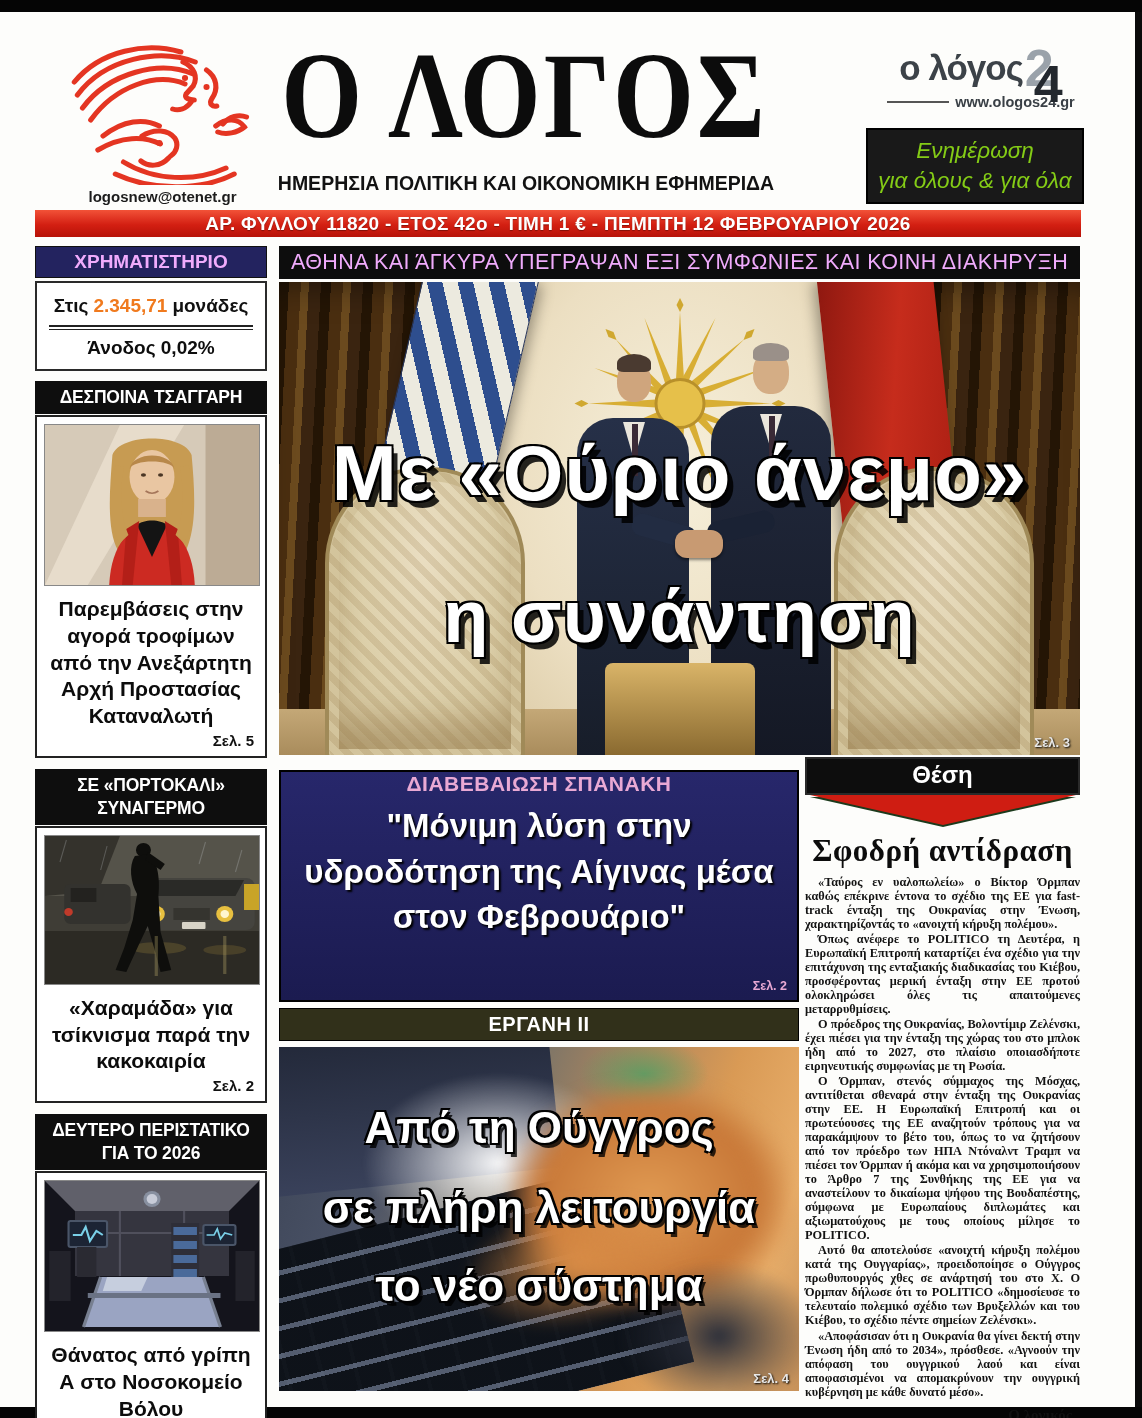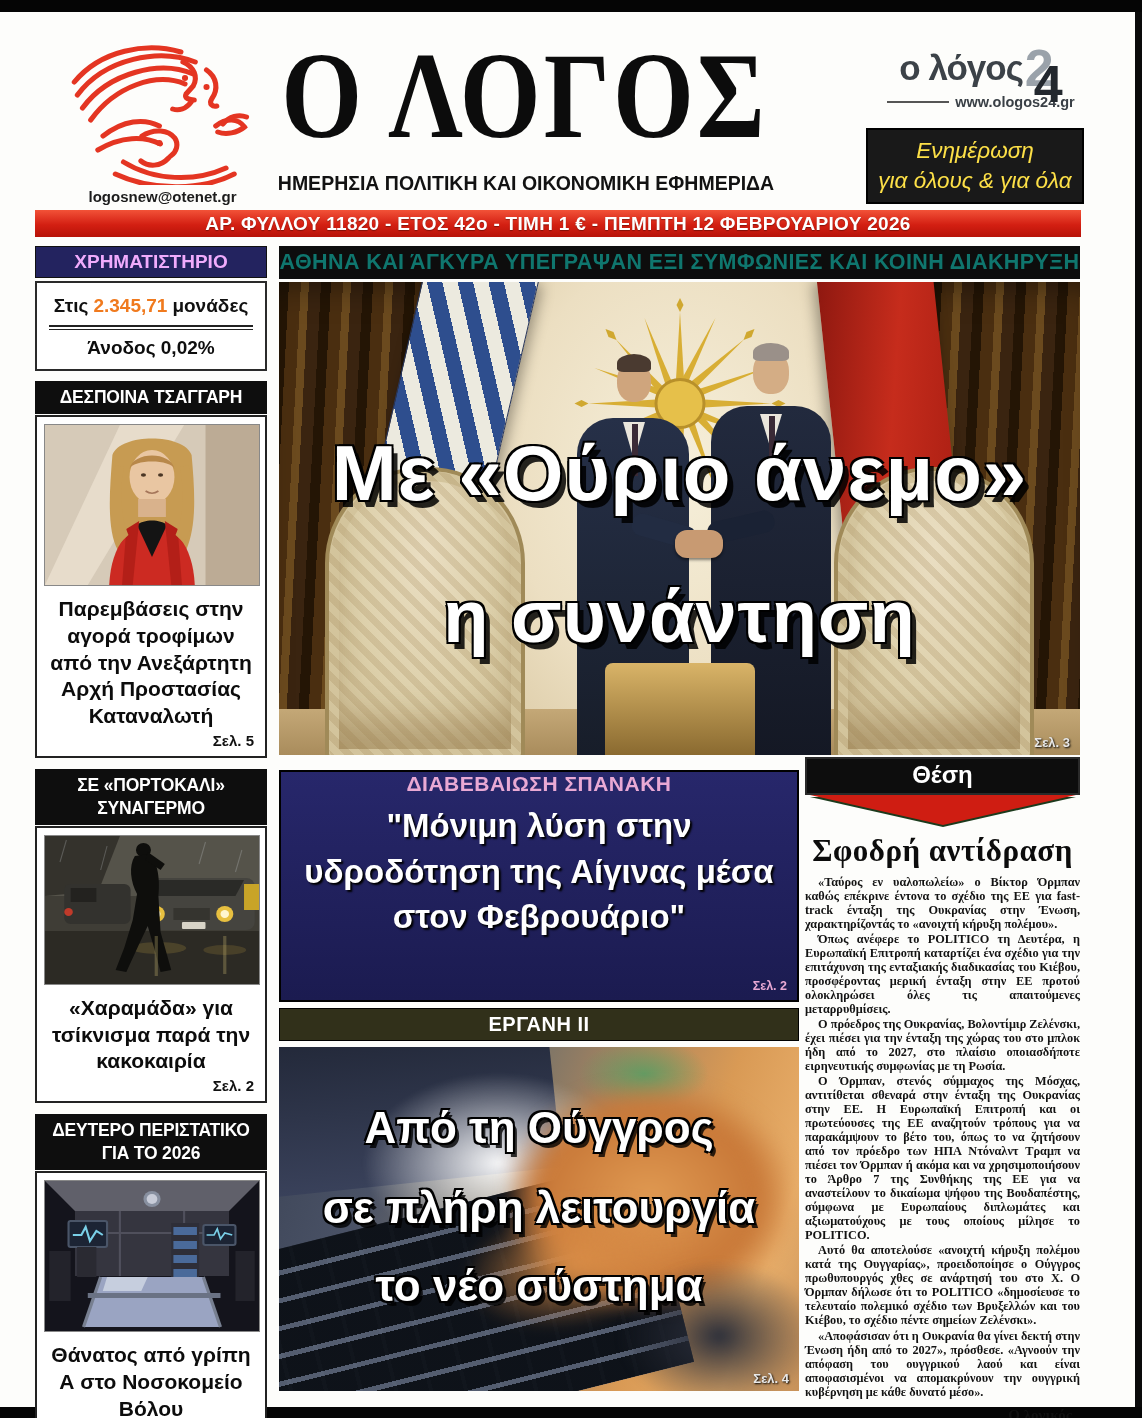--- a/index.html
+++ b/index.html
@@ -24,21 +24,21 @@
   .weblogo{position:absolute;left:878px;top:48px;width:206px;text-align:center;}
   .weblogo-row{display:flex;align-items:flex-start;justify-content:center;}
   .weblogo-text{font-size:35px;font-weight:bold;color:#3c4248;letter-spacing:-1px;}
   .weblogo-2{font-size:52px;font-weight:bold;color:#9aa2aa;line-height:.8;margin-left:2px;}
   .weblogo-4{font-size:52px;font-weight:bold;color:#23282e;line-height:.8;margin-left:-20px;
     position:relative;top:16px;}
   .weblogo-site{margin-top:4px;font-size:14.5px;font-weight:bold;color:#3a4046;
     display:flex;align-items:center;justify-content:center;}
   .weblogo-rule{display:inline-block;width:62px;border-top:2px solid #555;margin-right:6px;}
   .tagline-box{position:absolute;left:866px;top:128px;width:214px;height:72px;background:#191919;
-    border:2px solid #000;color:#fde047;font-style:italic;font-size:22.5px;line-height:1.35;
+    border:2px solid #000;color:#84cc16;font-style:italic;font-size:22.5px;line-height:1.35;
     display:flex;flex-direction:column;align-items:center;justify-content:center;}
   .issue-bar{position:absolute;left:35px;top:210px;width:1046px;height:27px;
     background:linear-gradient(180deg,#f25238 0%,#d31f12 55%,#b71208 100%);
     color:#fff;font-weight:bold;font-size:19px;display:flex;align-items:center;justify-content:center;
     letter-spacing:.3px;text-shadow:0 1px 1px rgba(0,0,0,.35);}
 
   
   .sidebar{position:absolute;left:35px;top:246px;width:232px;}
   .stock-card{margin-bottom:10px;}
   .stock-header{background:#23235f;border:1px solid #111;color:#f0abfc;font-weight:bold;font-size:19px;
@@ -52,21 +52,21 @@
   .side-card{margin-bottom:11px;}
   .side-card-header{background:#0e0e0e;color:#fff;font-weight:bold;font-size:17.5px;line-height:1.3;
     text-align:center;padding:5px 2px;letter-spacing:-0.2px;}
   .side-card-box{border:2px solid #222;padding:7px;background:#fff;margin-top:1px;}
   .side-photo{width:100%;display:block;border:1px solid #888;}
   .side-headline{margin-top:10px;text-align:center;font-weight:bold;font-size:21px;line-height:1.28;color:#0c0c0c;}
   .side-page{text-align:right;font-weight:bold;font-size:15px;margin-top:2px;padding-right:4px;color:#111;}
 
   
   .main{position:absolute;left:279px;top:246px;width:801px;}
-  .kicker{background:#0d0d0d;color:#0f766e;font-weight:bold;font-size:21.5px;text-align:center;
+  .kicker{background:#0d0d0d;color:#f0abfc;font-weight:normal;font-size:21.5px;text-align:center;
     padding:4px 0;letter-spacing:.4px;}
   .lead-photo{position:relative;height:473px;margin-top:3px;overflow:hidden;background:#e7dfca;}
   .curtain{position:absolute;top:0;bottom:0;width:190px;z-index:1;
     background:repeating-linear-gradient(93deg,#241505 0 10px,#4a2e10 10px 22px,#6b4a1e 22px 30px,#3a2410 30px 42px);}
   .curtain.left{left:0;box-shadow:inset -25px 0 35px rgba(0,0,0,.55);}
   .curtain.right{right:0;box-shadow:inset 25px 0 35px rgba(0,0,0,.55);}
   .wall{position:absolute;left:185px;right:185px;top:0;bottom:0;z-index:1;
     background:radial-gradient(ellipse at 50% 40%,#f6efda 0%,#ecdfc2 55%,#d6c49c 100%);}
   .emblem{position:absolute;left:50%;top:14px;transform:translateX(-50%);width:215px;height:215px;z-index:1;}
   .flag-pole{position:absolute;left:208px;top:-6px;width:4px;height:330px;background:#c9a266;
@@ -455,19 +455,19 @@
     <div class="right-sub">
       <div class="opinion-band">Θέση</div>
       <div class="opinion-arrow"></div>
       <div class="opinion-headline">Σφοδρή αντίδραση</div>
       <div class="opinion-body">
         <p>«Ταύρος εν υαλοπωλείω» ο Βίκτορ Όρμπαν καθώς επέκρινε έντονα το σχέδιο της ΕΕ για fast-track ένταξη της Ουκρανίας στην Ένωση, χαρακτηρίζοντάς το «ανοιχτή κήρυξη πολέμου».</p>
         <p>Όπως ανέφερε το POLITICO τη Δευτέρα, η Ευρωπαϊκή Επιτροπή καταρτίζει ένα σχέδιο για την επιτάχυνση της ενταξιακής διαδικασίας του Κιέβου, προσφέροντας μερική ένταξη στην ΕΕ προτού ολοκληρώσει όλες τις απαιτούμενες μεταρρυθμίσεις.</p>
         <p>Ο πρόεδρος της Ουκρανίας, Βολοντίμιρ Ζελένσκι, έχει πιέσει για την ένταξη της χώρας του στο μπλοκ ήδη από το 2027, στο πλαίσιο οποιασδήποτε ειρηνευτικής συμφωνίας με τη Ρωσία.</p>
         <p>Ο Όρμπαν, στενός σύμμαχος της Μόσχας, αντιτίθεται σθεναρά στην ένταξη της Ουκρανίας στην ΕΕ. Η Ευρωπαϊκή Επιτροπή και οι πρωτεύουσες της ΕΕ αναζητούν τρόπους για να παρακάμψουν το βέτο του, όπως το να ζητήσουν από τον πρόεδρο των ΗΠΑ Ντόναλντ Τραμπ να πιέσει τον Όρμπαν ή ακόμα και να χρησιμοποιήσουν το Άρθρο 7 της Συνθήκης της ΕΕ για να αναστείλουν το δικαίωμα ψήφου της Βουδαπέστης, σύμφωνα με Ευρωπαίους διπλωμάτες και αξιωματούχους με τους οποίους μίλησε το POLITICO.</p>
         <p>Αυτό θα αποτελούσε «ανοιχτή κήρυξη πολέμου κατά της Ουγγαρίας», προειδοποίησε ο Ούγγρος πρωθυπουργός χθες σε ανάρτησή του στο Χ. Ο Όρμπαν δήλωσε ότι το POLITICO «δημοσίευσε το τελευταίο πολεμικό σχέδιο των Βρυξελλών και του Κιέβου, το σχέδιο πέντε σημείων Ζελένσκι».</p>
-        <p>«Αποφάσισαν ότι η Ουκρανία θα γίνει δεκτή στην Ένωση ήδη από το 2027», πρόσθεσε. «Αγνοούν την απόφαση του ουγγρικού λαού και είναι αποφασισμένοι να απομακρύνουν την ουγγρική κυβέρνηση με κάθε δυνατό μέσο».</p>
+        <p>«Αποφάσισαν ότι η Ουκρανία θα γίνει δεκτή στην Ένωση ήδη από το 2034», πρόσθεσε. «Αγνοούν την απόφαση του ουγγρικού λαού και είναι αποφασισμένοι να απομακρύνουν την ουγγρική κυβέρνηση με κάθε δυνατό μέσο».</p>
       </div>
       <div class="opinion-sign">Ο λογικός</div>
     </div>
 
   </div>
 </div>
 
 </body></html>

